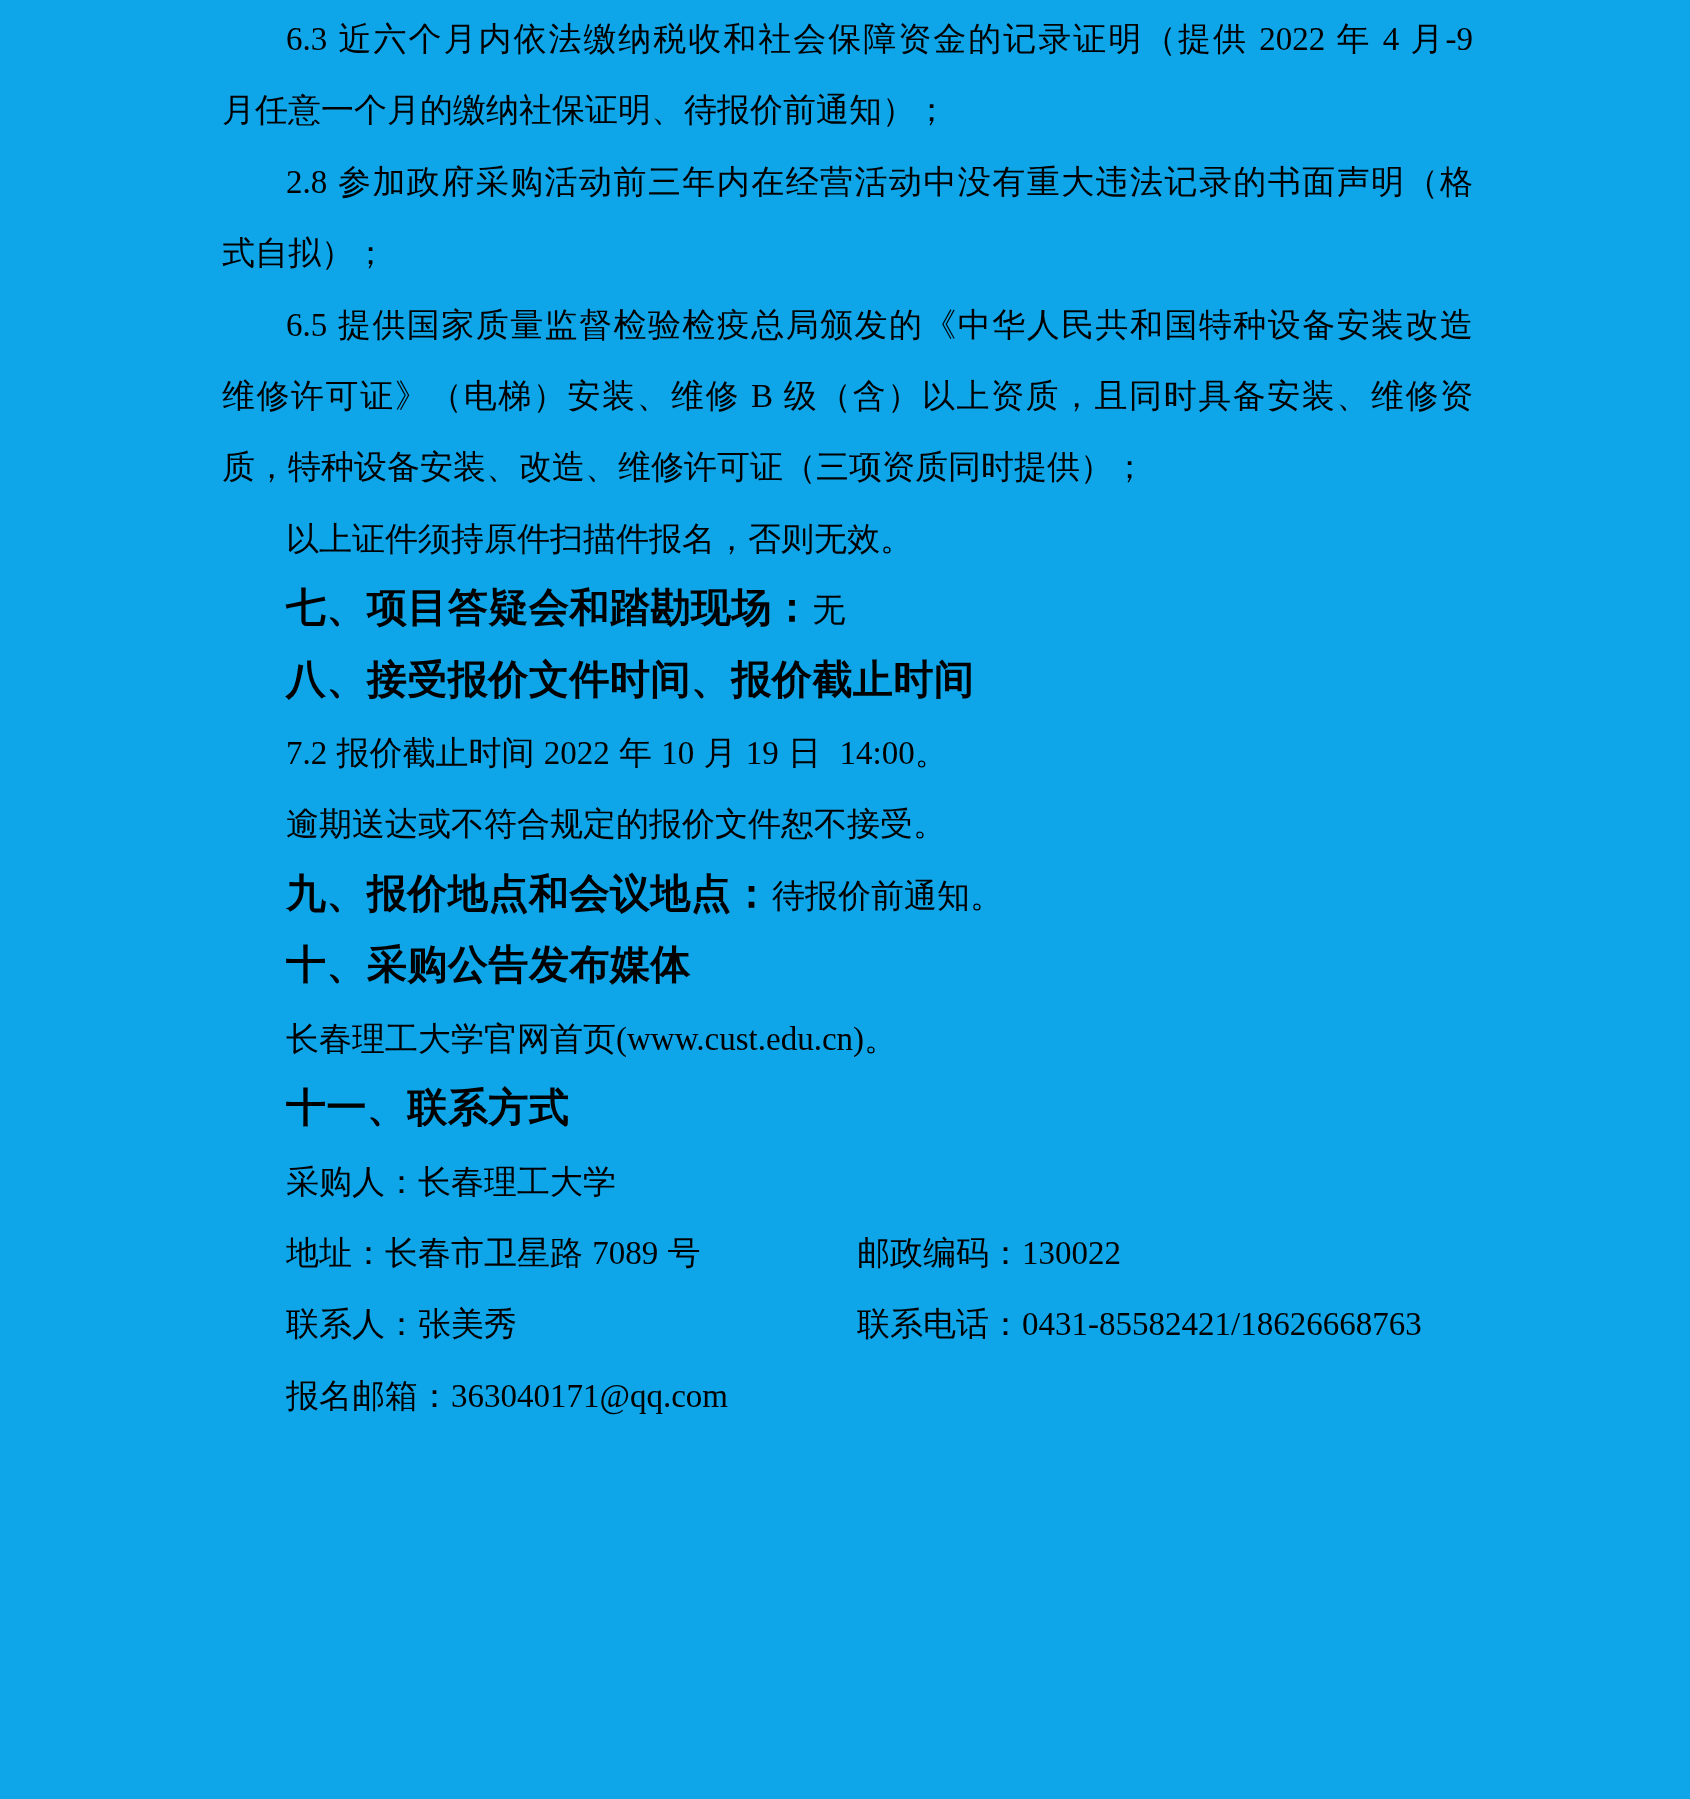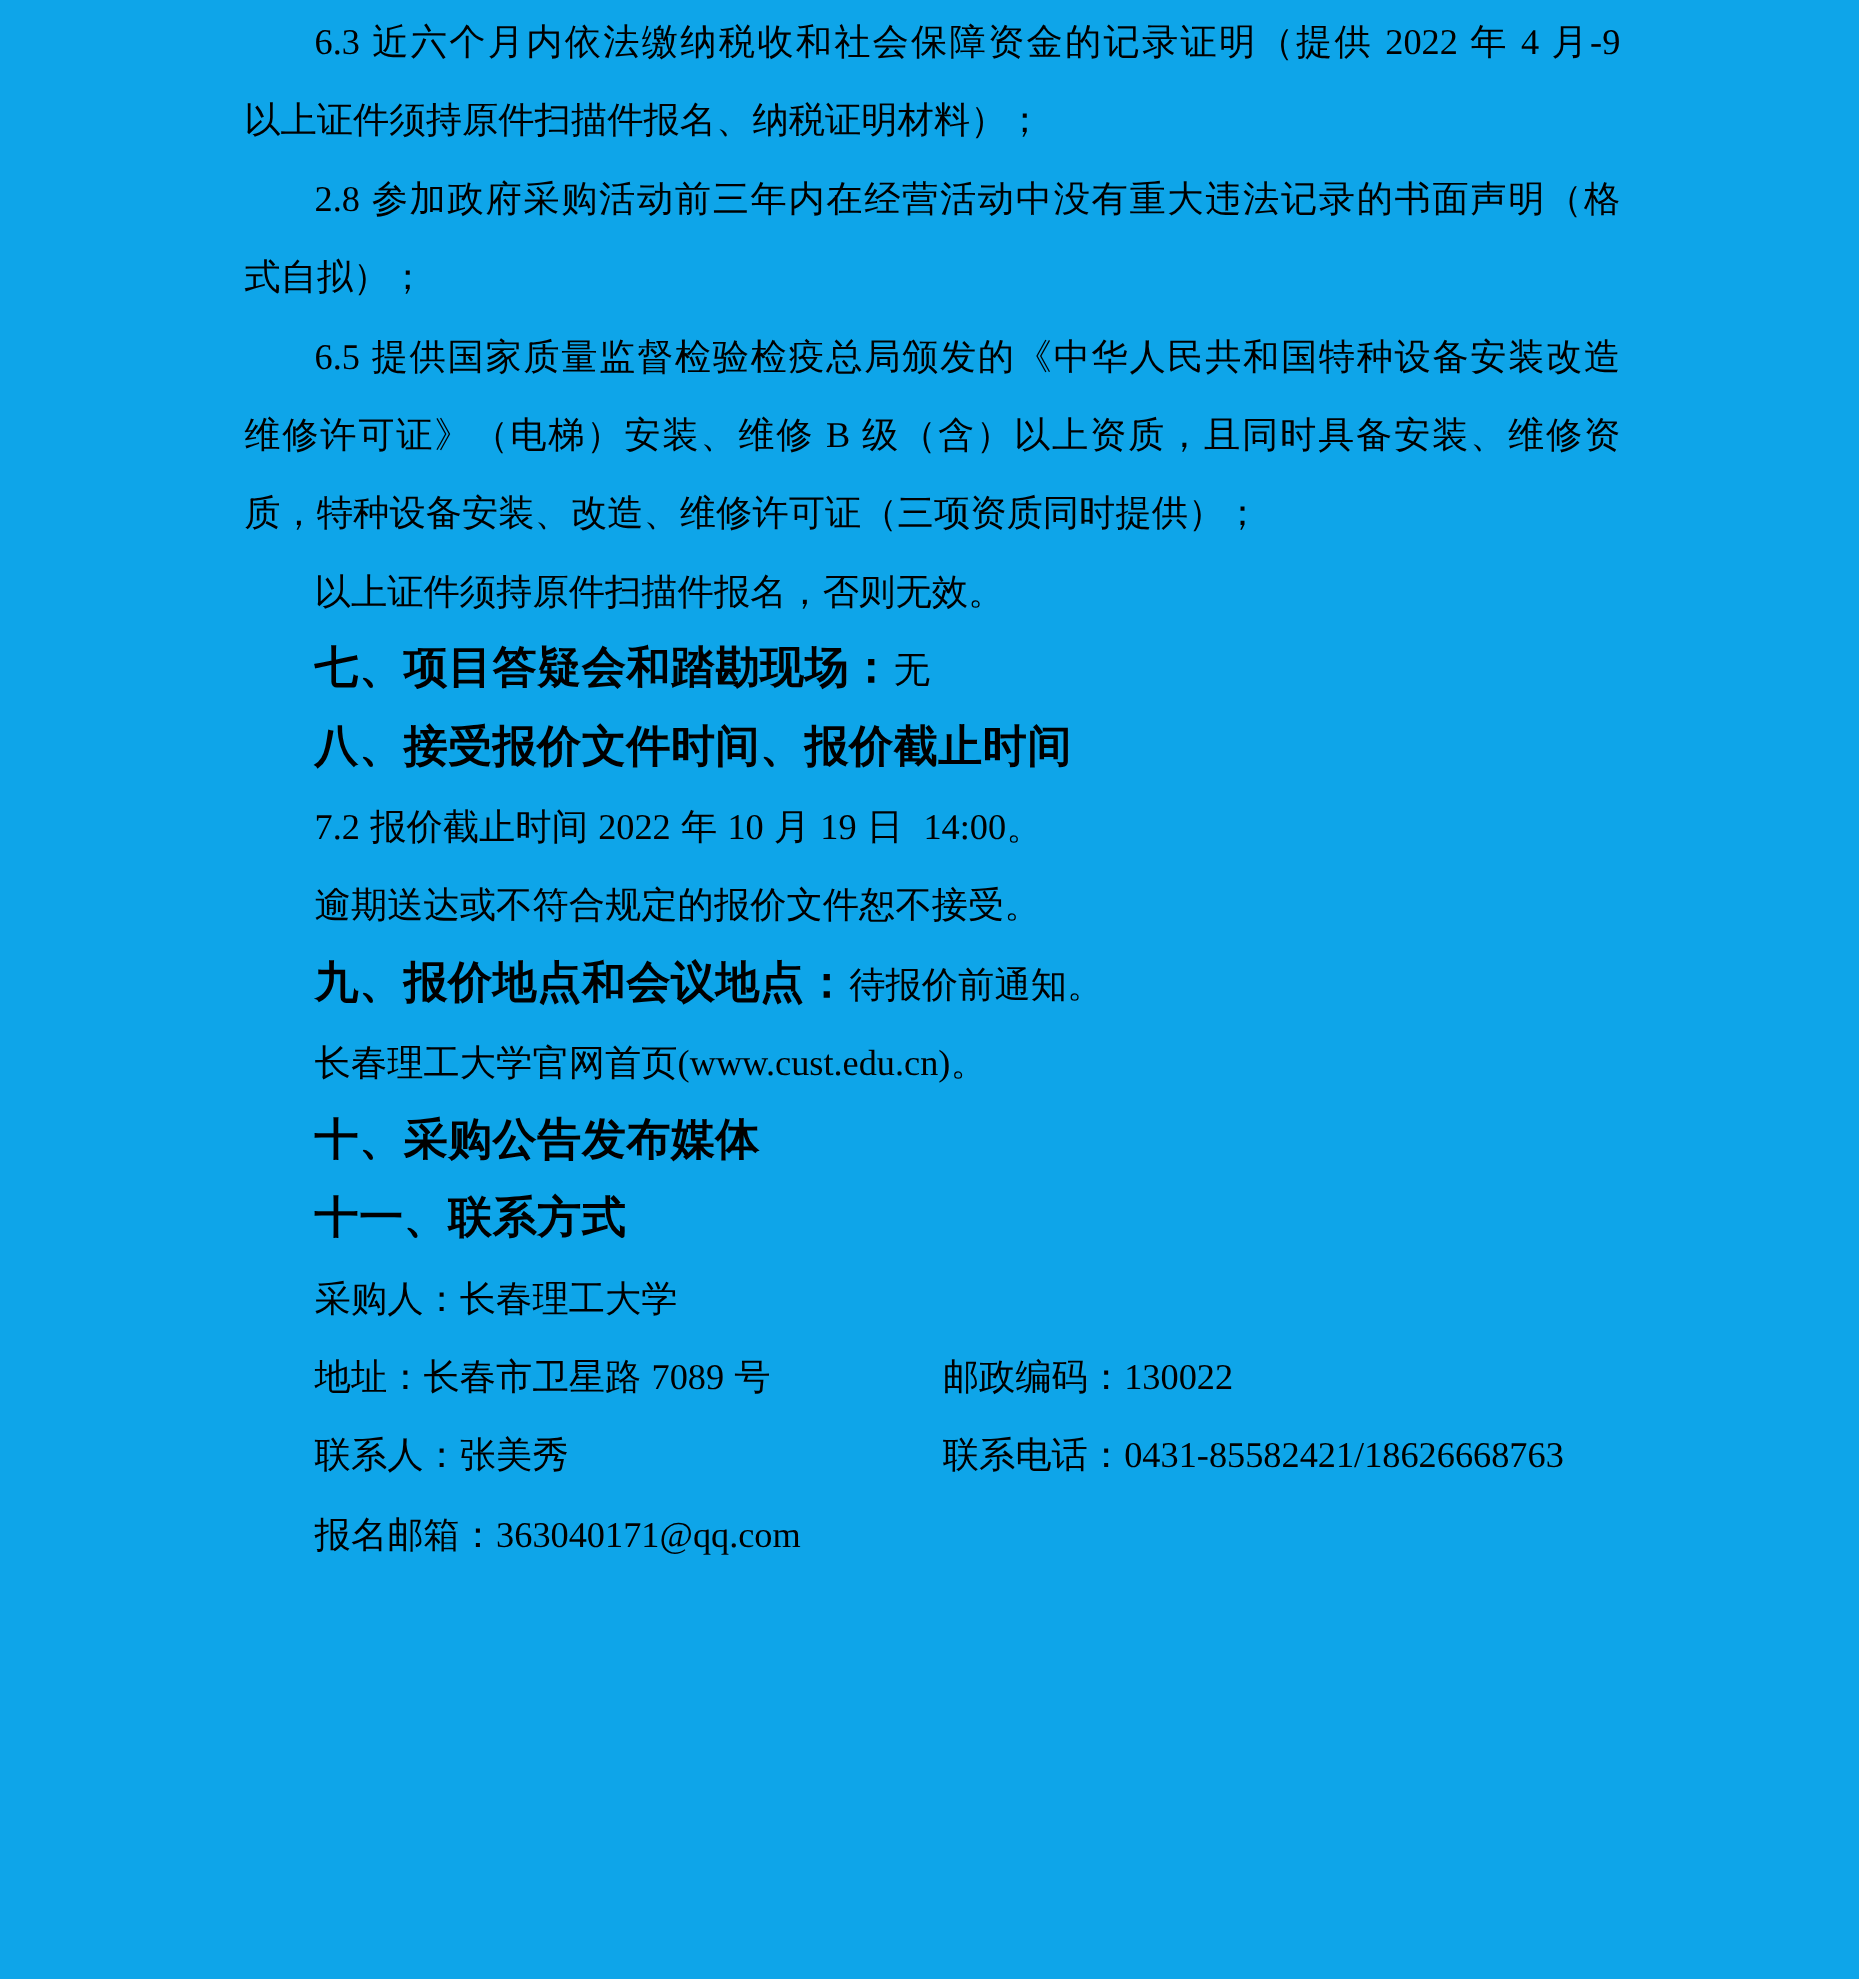--- a/index.html
+++ b/index.html
@@ -48,43 +48,43 @@
     text-indent: 0;
     white-space: nowrap;
   }
 </style>
 </head>
 <body>
 
 <div class="page">
 
   <div class="line indent fill">6.3 近六个月内依法缴纳税收和社会保障资金的记录证明（提供 2022 年 4 月-9</div>
-  <div class="line">以上证件须持原件扫描件报名、纳税证明材料）；</div>
+  <div class="line">月任意一个月的缴纳社保证明、待报价前通知）；</div>
 
   <div class="line indent fill">2.8 参加政府采购活动前三年内在经营活动中没有重大违法记录的书面声明（格</div>
   <div class="line">式自拟）；</div>
 
   <div class="line indent fill">6.5 提供国家质量监督检验检疫总局颁发的《中华人民共和国特种设备安装改造</div>
   <div class="line fill">维修许可证》（电梯）安装、维修 B 级（含）以上资质，且同时具备安装、维修资</div>
   <div class="line">质，特种设备安装、改造、维修许可证（三项资质同时提供）；</div>
 
   <div class="line indent">以上证件须持原件扫描件报名，否则无效。</div>
 
   <div class="line indent"><span class="h">七、项目答疑会和踏勘现场：</span><span class="normal">无</span></div>
 
   <div class="line indent"><span class="h">八、接受报价文件时间、报价截止时间</span></div>
 
   <div class="line indent">7.2 报价截止时间 2022 年 10 月 19 日&nbsp; 14:00。</div>
   <div class="line indent">逾期送达或不符合规定的报价文件恕不接受。</div>
 
   <div class="line indent"><span class="h">九、报价地点和会议地点：</span><span class="normal">待报价前通知。</span></div>
 
+  <div class="line indent"><span class="h">十、采购公告发布媒体</span></div>
+
   <div class="line indent">长春理工大学官网首页(www.cust.edu.cn)。</div>
-
-  <div class="line indent"><span class="h">十、采购公告发布媒体</span></div>
 
   <div class="line indent"><span class="h">十一、联系方式</span></div>
 
   <div class="line indent">采购人：长春理工大学</div>
 
   <div class="line indent"><span>地址：长春市卫星路 7089 号</span><span class="col2">邮政编码：130022</span></div>
 
   <div class="line indent"><span>联系人：张美秀</span><span class="col2">联系电话：0431-85582421/18626668763</span></div>
 
   <div class="line indent">报名邮箱：363040171@qq.com</div>

